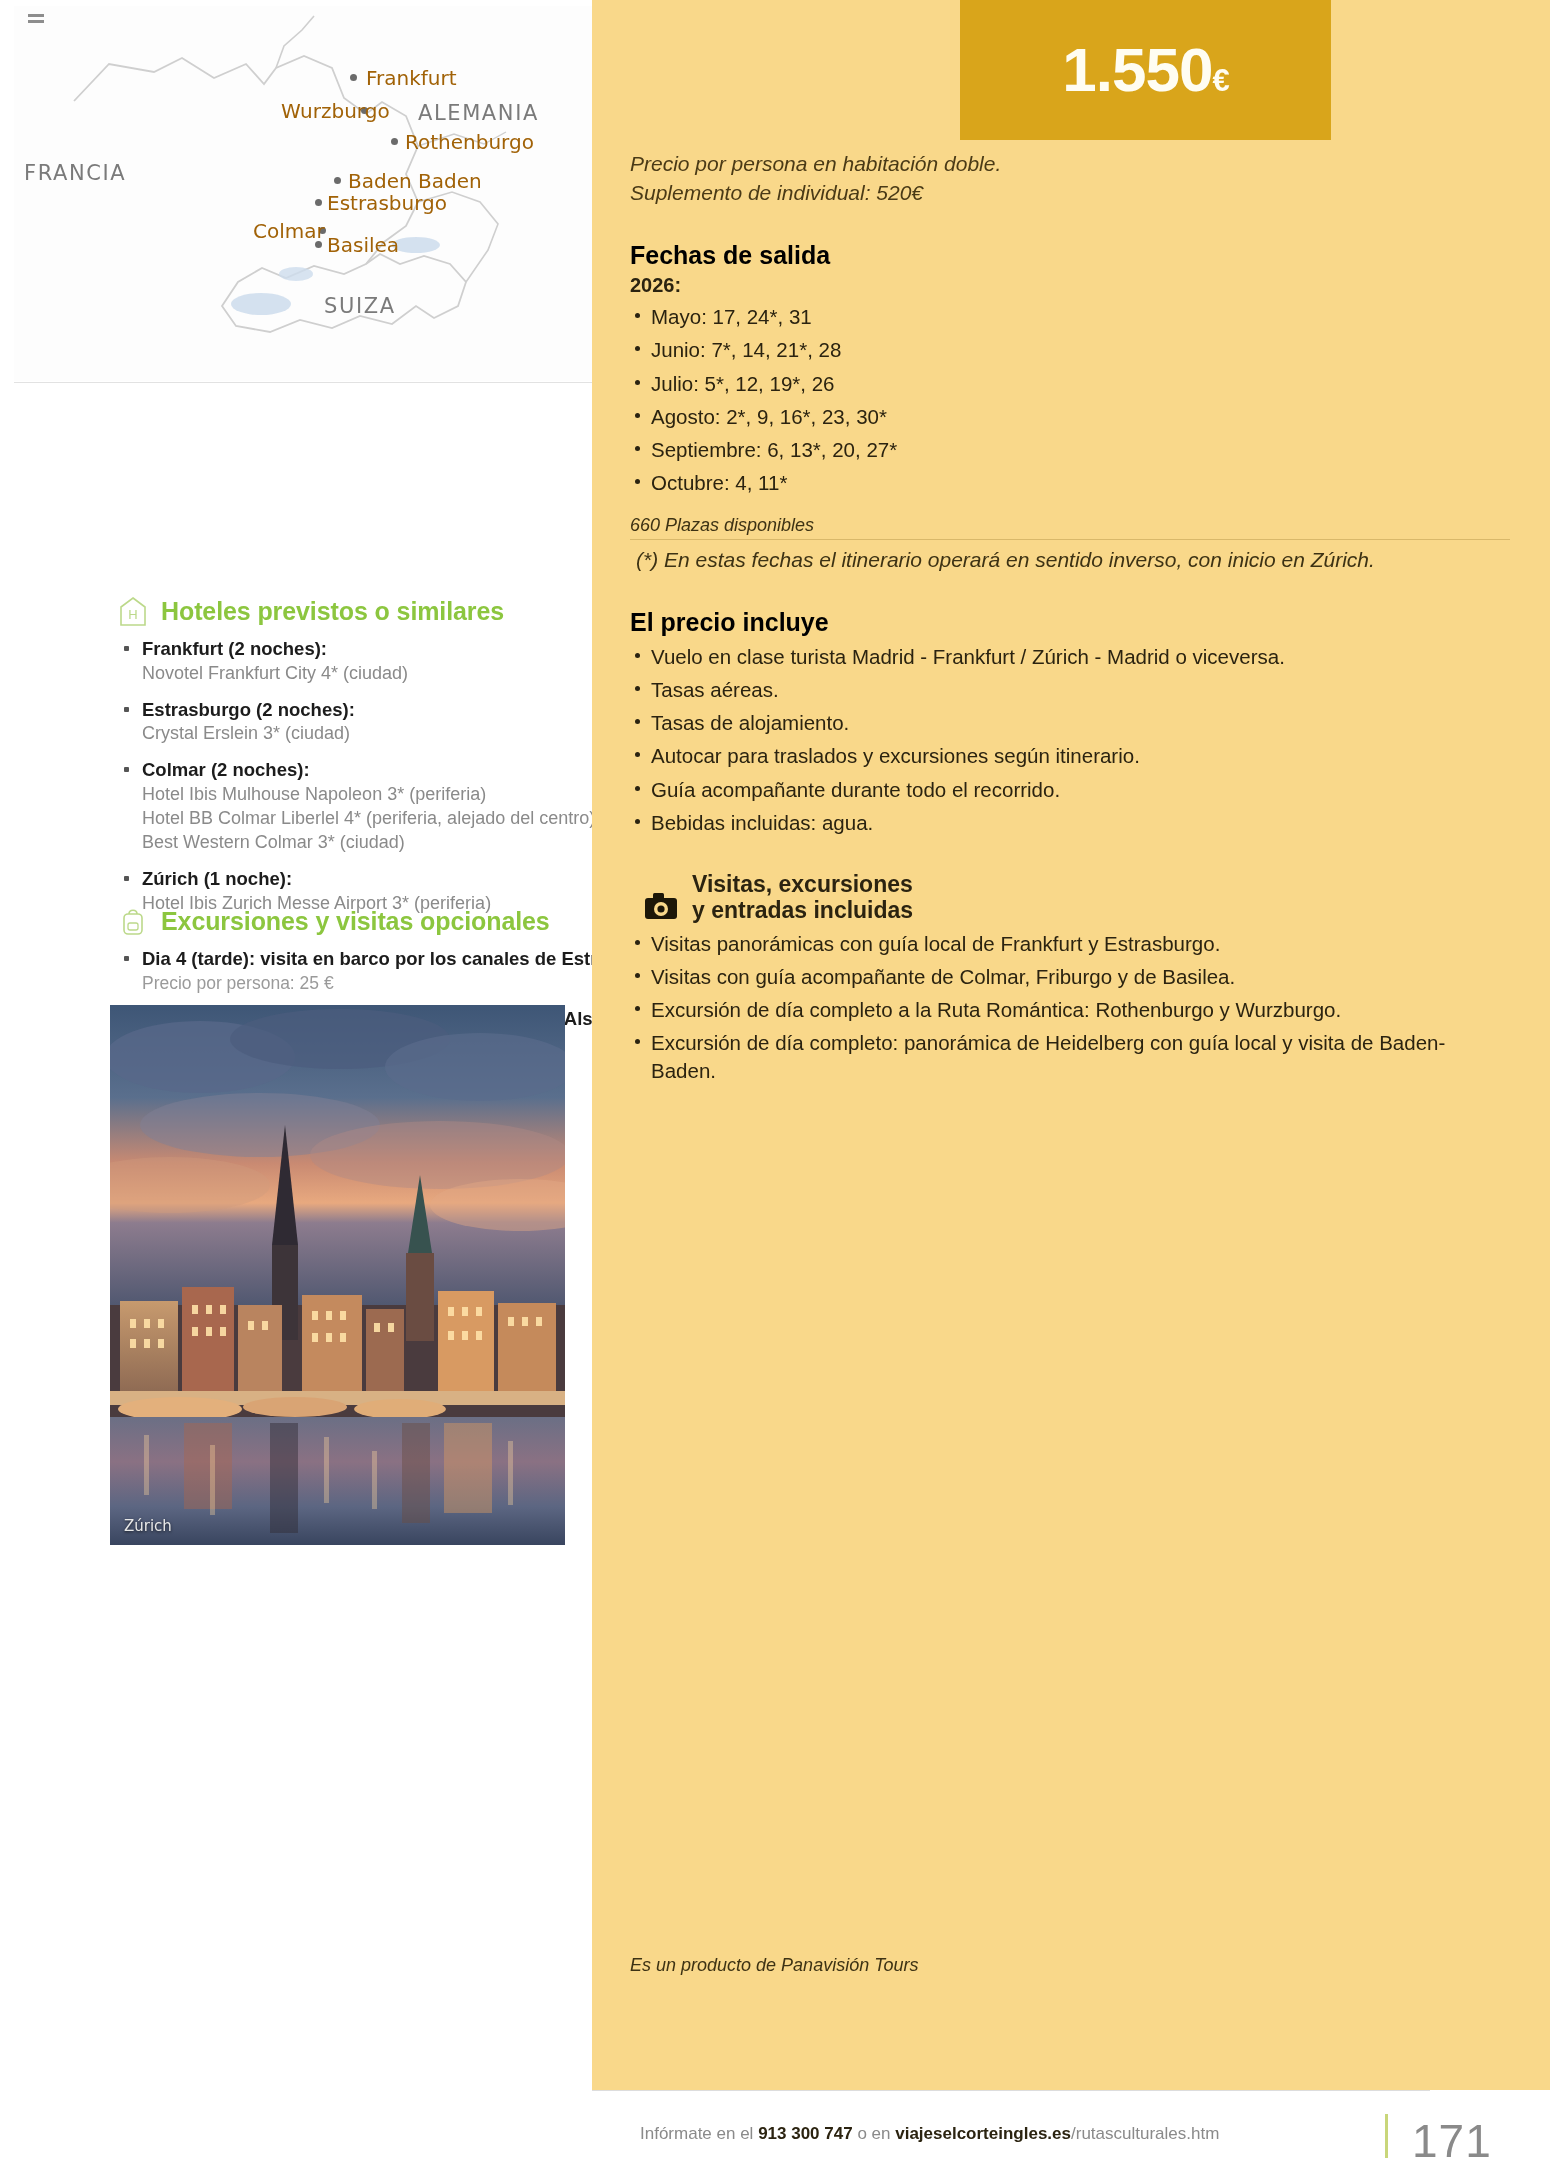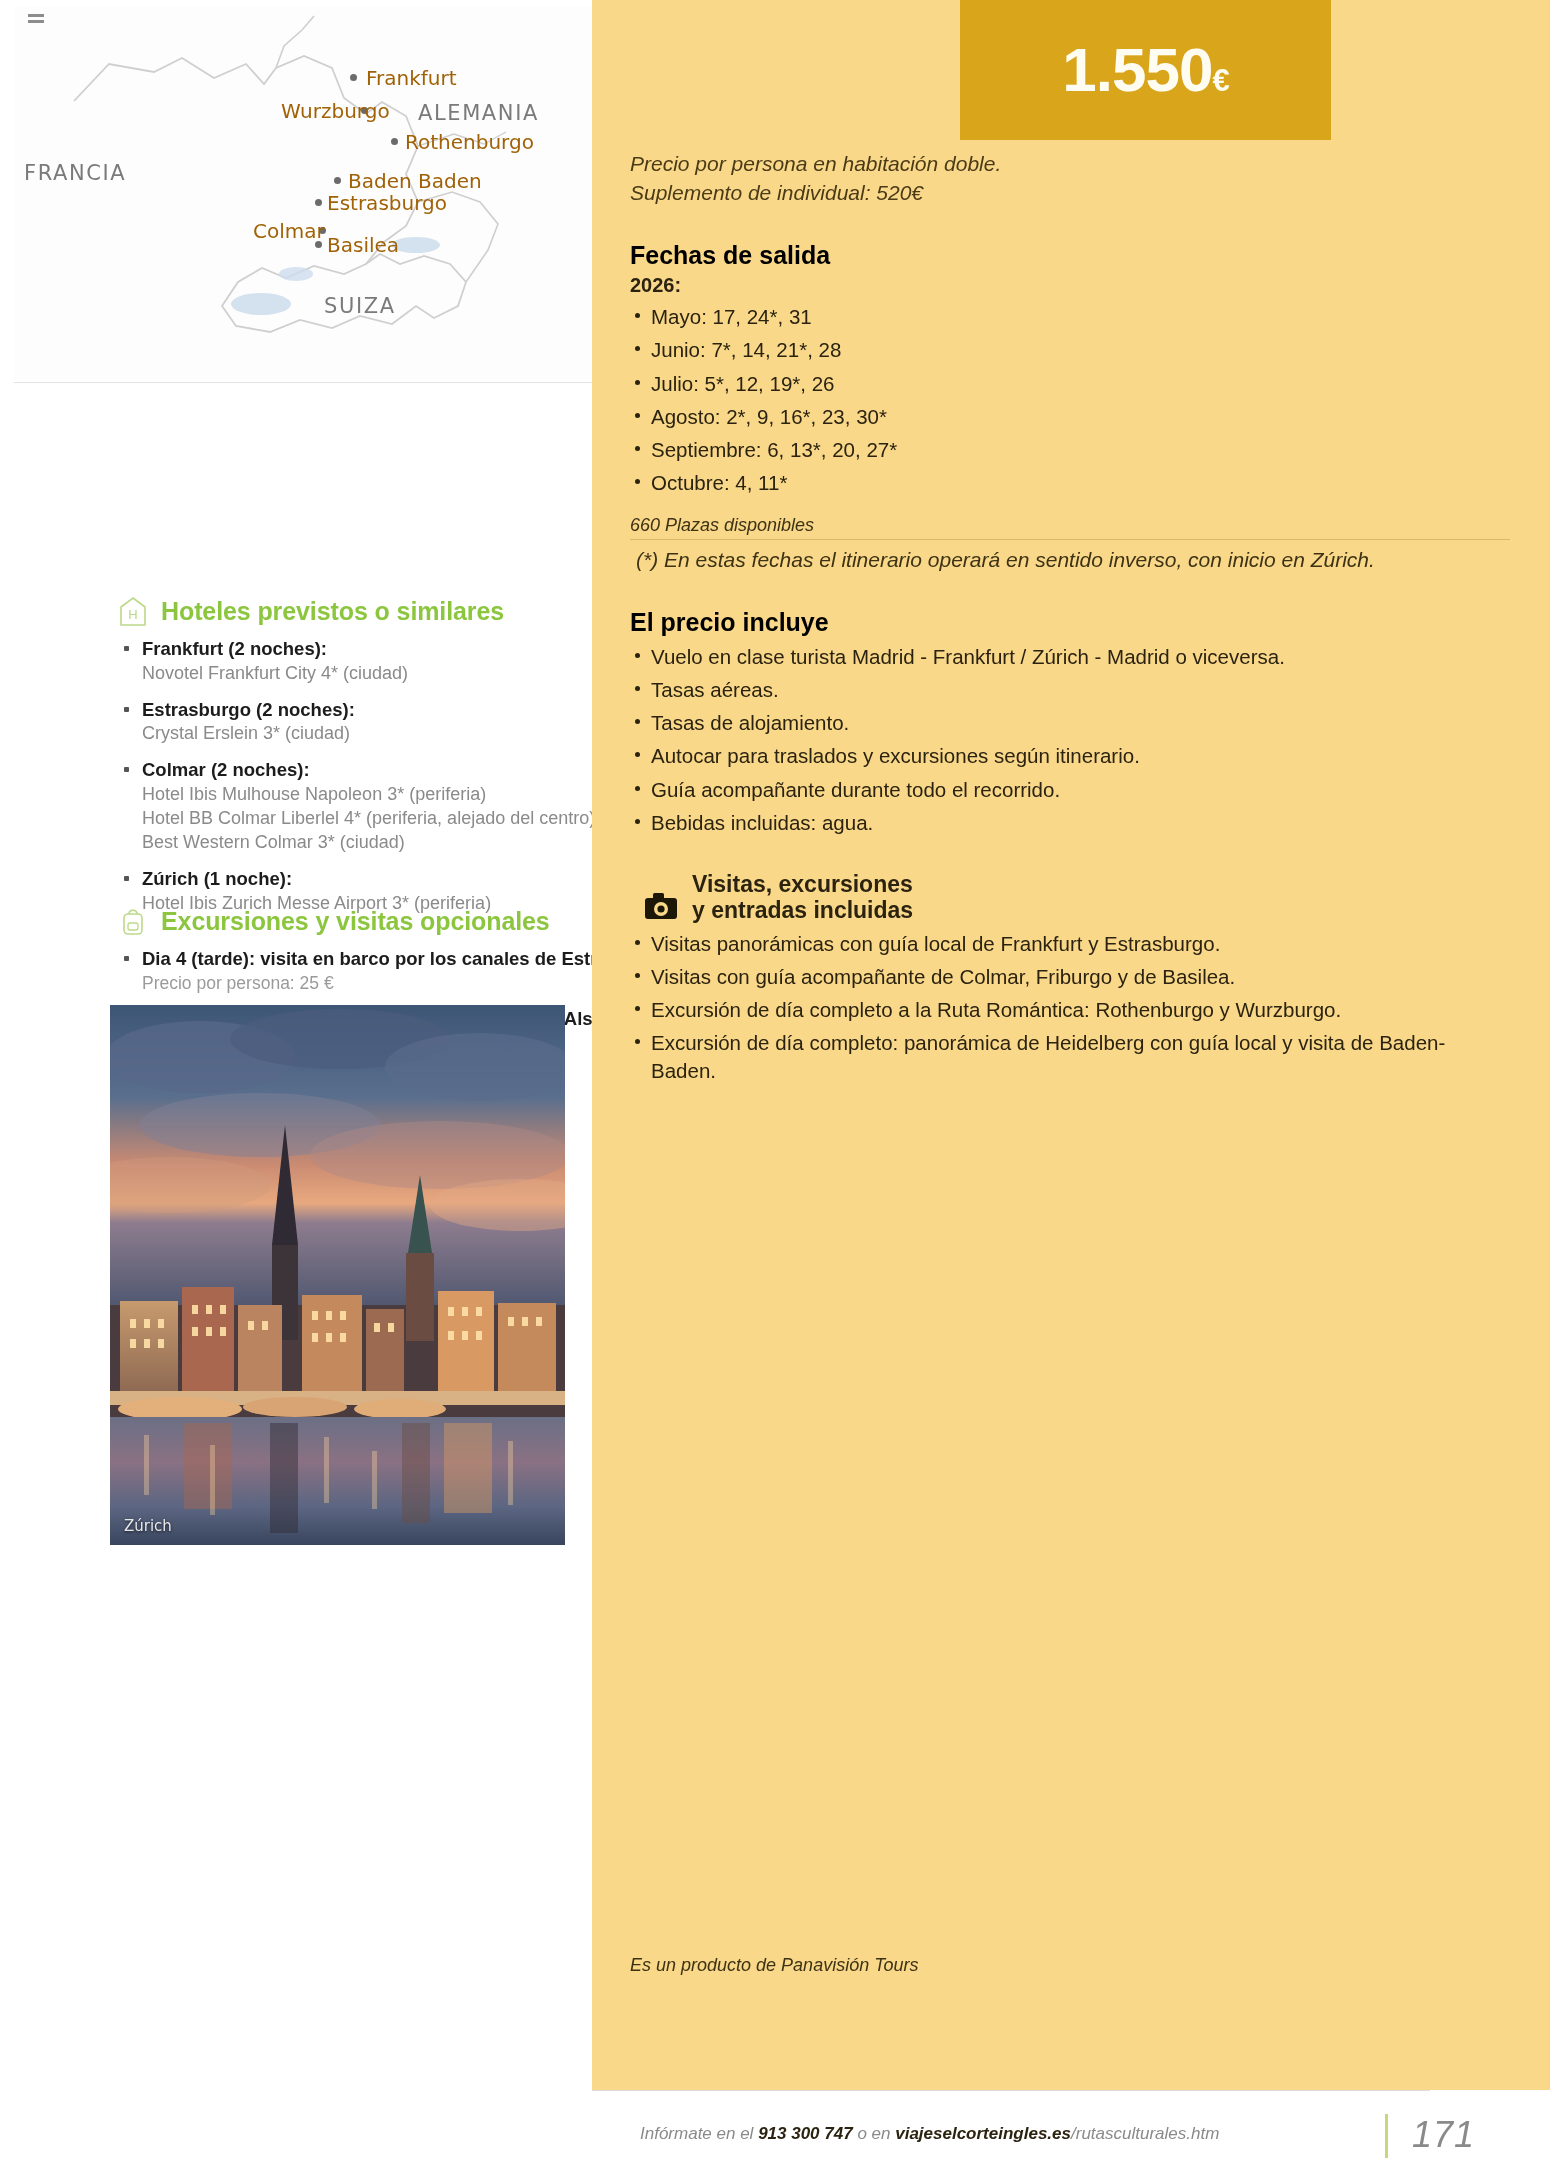--- a/index.html
+++ b/index.html
@@ -146,37 +146,36 @@
   }
   .panel-foot {
     position:absolute; left:38px; top:1955px;
     font-style:italic; font-size:18px; color:#3d3214;
   }
 
   
   .footer {
     position:absolute; left:0; top:2090px; width:1498px; height:94px;
     background:#fff;
-    font-style:italic;
   }
   .footer-line {
     position:absolute; left:592px; top:0; width:838px; height:1px;
     background:#ddd;
   }
   .footer-txt {
     position:absolute; left:640px; top:34px; font-size:17px; color:#8a8a8a;
   }
   .footer-txt b { color:#2b2310; }
   .footer-pipe {
     position:absolute; left:1385px; top:24px; width:3px; height:44px;
     background:#c9d67a;
   }
   .footer-page {
     position:absolute; left:1412px; top:24px;
-    font-size:36px; color:#8a8a8a; letter-spacing:1px;
+    font-size:46px; color:#8a8a8a; letter-spacing:1px;
   }
 </style>
 </head>
 <body>
 
 <div class="page">
 
   <div class="left-col">
 
     <div class="map-wrap">

